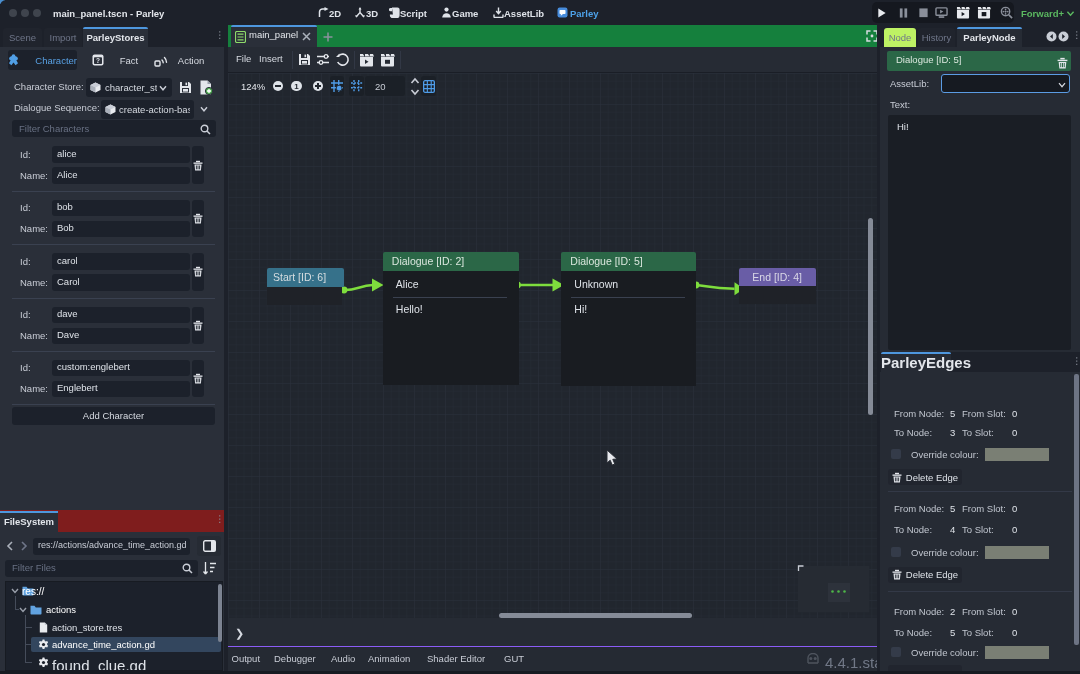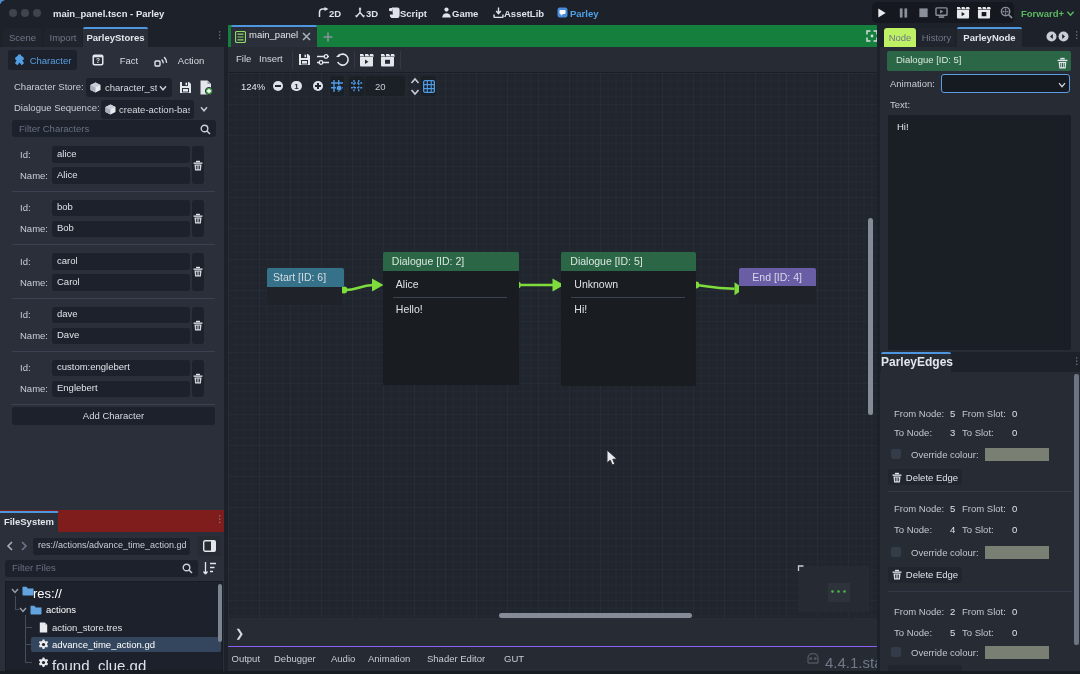--- a/index.html
+++ b/index.html
@@ -97,21 +97,21 @@
 
     <div class="abs" style="left:0;top:0;width:228px;height:22px;background:#1d212a;">
       <div class="abs" style="left:3px;top:3px;width:39px;height:19px;background:#20242d;border-radius:3px 3px 0 0;text-align:center;line-height:19px;font-size:9.5px;color:#6f7689;">Scene</div>
       <div class="abs" style="left:44px;top:3px;width:38px;height:19px;background:#20242d;border-radius:3px 3px 0 0;text-align:center;line-height:19px;font-size:9.5px;color:#6f7689;">Import</div>
       <div class="abs" style="left:83px;top:2px;width:65px;height:20px;background:#2a2f39;border-top:2px solid #4e97de;text-align:center;line-height:17px;font-size:9.5px;font-weight:bold;color:#e3e6eb;border-radius:2px 2px 0 0;">ParleyStores</div>
       <div class="abs" style="left:215px;top:4px;color:#8b919d;font-size:9.5px;letter-spacing:0;">⋮</div>
     </div>
 
     <div id="left-content">
 
-      <div class="abs" style="left:8px;top:25px;width:69px;height:20px;background:#1c212b;border-radius:3px;display:flex;align-items:center;justify-content:center;gap:5px;">
+      <div class="abs" style="left:8px;top:25px;width:69px;height:20px;background:#1c212b;border-radius:3px;display:flex;align-items:center;justify-content:space-between;gap:5px;">
         <svg width="11" height="12" viewBox="0 0 11 12">
             <circle cx="5.5" cy="2.2" r="1.9" fill="#519fe5"></circle>
             <path d="M1 5.2 a4.5 3.2 0 0 1 9 0 l-1.6 1 l1.6 3 l-2.4 2 l-2.1-2.6 L3.4 11.2 l-2.4-2 l1.6-3 Z" fill="#519fe5"></path>
           </svg>
         <span style="font-size:9.5px;color:#58a0e3;">Character</span>
       </div>
       <div class="abs" style="left:81px;top:25px;width:68px;height:20px;display:flex;align-items:center;justify-content:center;gap:16px;">
         <svg width="12" height="12" viewBox="0 0 12 12">
             <rect x="0.5" y="0.5" width="11" height="11" rx="2" fill="#e3e6eb"></rect>
             <rect x="2" y="3.2" width="8" height="6.8" rx="0.8" fill="#2a2f39"></rect>
@@ -302,21 +302,21 @@
       <div class="abs" style="left:18.5px;top:45.2px;width:7px;height:1px;background:#454c5a;"></div>
       <div class="abs" style="left:18.5px;top:62px;width:7px;height:1px;background:#454c5a;"></div>
       <div class="abs" style="left:18.5px;top:79.5px;width:7px;height:1px;background:#454c5a;"></div>
 
       <svg class="abs" style="left:5px;top:6px;" width="8" height="6" viewBox="0 0 8 6">
             <path d="M1 1 L4 4.5 L7 1" stroke="#9aa0ab" stroke-width="1.4" fill="none"></path>
           </svg>
       <svg class="abs" style="left:16px;top:4px;" width="12" height="10" viewBox="0 0 12 10">
             <path d="M0.5 0.8 h4 l1.3 1.6 h5.7 v6.3 a0.8 0.8 0 0 1 -0.8 0.8 h-9.4 a0.8 0.8 0 0 1 -0.8 -0.8 Z" fill="#62a3e0"></path>
           </svg>
-      <div class="abs" style="left:27px;top:3.5px;font-size:13px;color:#ffffff;">res://</div>
+      <div class="abs" style="left:16px;top:3.5px;font-size:10px;color:#ffffff;">res://</div>
 
       <svg class="abs" style="left:13px;top:25px;" width="8" height="6" viewBox="0 0 8 6">
             <path d="M1 1 L4 4.5 L7 1" stroke="#9aa0ab" stroke-width="1.4" fill="none"></path>
           </svg>
       <svg class="abs" style="left:24px;top:22.8px;" width="12" height="10" viewBox="0 0 12 10">
             <path d="M0.5 0.8 h4 l1.3 1.6 h5.7 v6.3 a0.8 0.8 0 0 1 -0.8 0.8 h-9.4 a0.8 0.8 0 0 1 -0.8 -0.8 Z" fill="#62a3e0"></path>
           </svg>
       <div class="abs" style="left:40px;top:22.3px;font-size:9.5px;color:#ffffff;">actions</div>
 
       <svg class="abs" style="left:33px;top:40px;" width="9" height="11" viewBox="0 0 9 11">
@@ -535,34 +535,34 @@
     <div class="abs" style="left:0;top:22px;width:200px;height:305px;background:#262b34;">
       <div class="abs" style="left:7px;top:3.5px;width:184px;height:20px;background:#2b6747;border-radius:2px;">
         <span class="abs" style="left:9px;top:3.5px;font-size:9.5px;color:#dbe7de;">Dialogue [ID: 5]</span>
         <span class="abs" style="left:170px;top:4px;"><svg width="11" height="12" viewBox="0 0 10 11">
               <rect x="0.5" y="2.5" width="9" height="1.3" fill="#e3e6eb"></rect>
               <rect x="3" y="0.8" width="4" height="1.4" fill="#e3e6eb"></rect>
               <path d="M1.5 4.5 h7 l-0.6 6 h-5.8 Z" fill="#e3e6eb"></path>
               <path d="M3.4 5.5 v3.8 M5 5.5 v3.8 M6.6 5.5 v3.8" stroke="#2b6747" stroke-width="0.9"></path>
             </svg></span>
       </div>
-      <div class="abs" style="left:10px;top:31px;font-size:9.5px;color:#c9cdd6;">Animation:</div>
+      <div class="abs" style="left:10px;top:31px;font-size:9.5px;color:#c9cdd6;">AssetLib:</div>
       <div class="abs" style="left:61px;top:27px;width:129px;height:19px;background:#161a21;border:1.5px solid #5b9ce4;border-radius:3px;">
         <svg class="abs" style="left:116px;top:6.5px;" width="8" height="6" viewBox="0 0 9 7">
             <path d="M1 1.2 L4.5 5.5 L8 1.2" stroke="#d6dae1" stroke-width="1.4" fill="none"></path>
           </svg>
       </div>
       <div class="abs" style="left:10px;top:51.5px;font-size:9.5px;color:#c9cdd6;">Text:</div>
       <div class="abs" style="left:8px;top:68px;width:183px;height:235px;background:#1a1e25;border-radius:2px;">
         <span class="abs" style="left:9px;top:6px;font-size:9.5px;color:#dfe3e9;">Hi!</span>
       </div>
     </div>
 
     <div class="abs" style="left:0;top:327px;width:200px;height:20px;background:#1d212a;">
-      <div class="abs" style="left:1px;top:0;width:70px;height:20px;background:#262b34;border-top:2px solid #4e97de;text-align:center;line-height:17px;font-size:12px;font-weight:bold;color:#e3e6eb;border-radius:2px 2px 0 0;">ParleyEdges</div>
+      <div class="abs" style="left:1px;top:0;width:70px;height:20px;background:#262b34;border-top:2px solid #4e97de;text-align:center;line-height:17px;font-size:15px;font-weight:bold;color:#e3e6eb;border-radius:2px 2px 0 0;">ParleyEdges</div>
       <div class="abs" style="left:192px;top:3px;color:#8b919d;font-size:9.5px;">⋮</div>
     </div>
 
     <div class="abs" style="left:0;top:347px;width:200px;height:302px;background:#262b34;overflow:hidden;">
       <div class="abs" style="left:14px;top:35.5px;font-size:9.5px;color:#c2c7d0;">From Node:</div>
       <div class="abs" style="left:70px;top:35.5px;font-size:9.5px;color:#dfe3e9;">5</div>
       <div class="abs" style="left:82px;top:35.5px;font-size:9.5px;color:#c2c7d0;">From Slot:</div>
       <div class="abs" style="left:132px;top:35.5px;font-size:9.5px;color:#dfe3e9;">0</div>
       <div class="abs" style="left:14px;top:55px;font-size:9.5px;color:#c2c7d0;">To Node:</div>
       <div class="abs" style="left:70px;top:55px;font-size:9.5px;color:#dfe3e9;">3</div>

